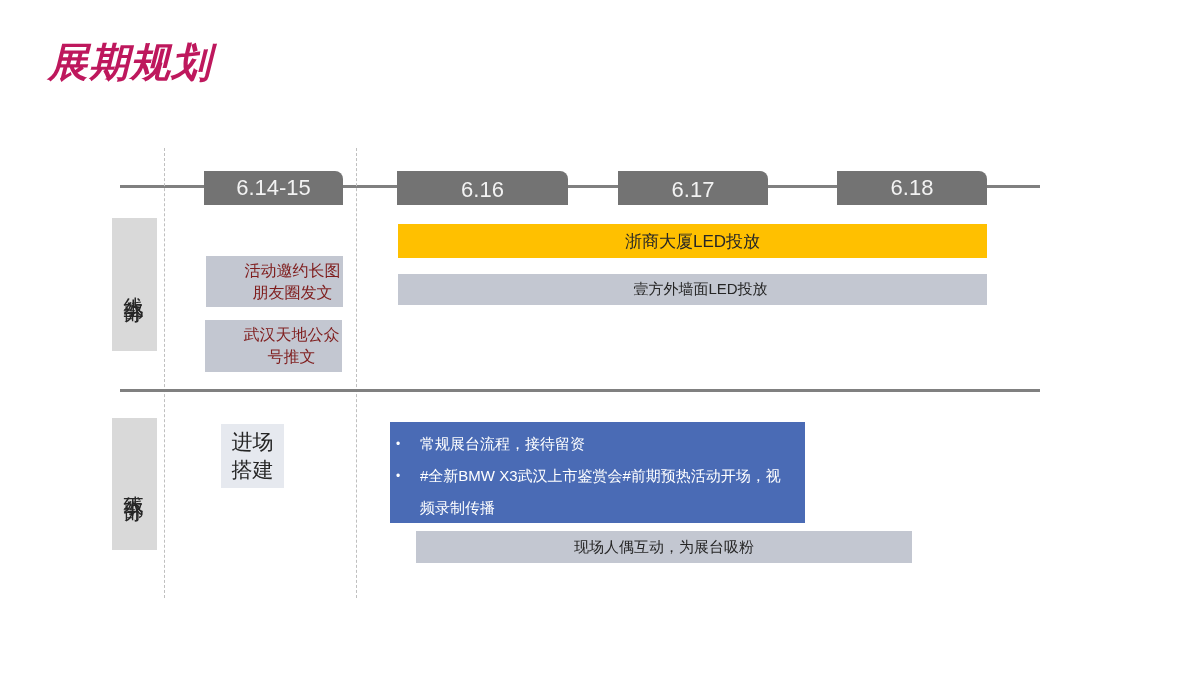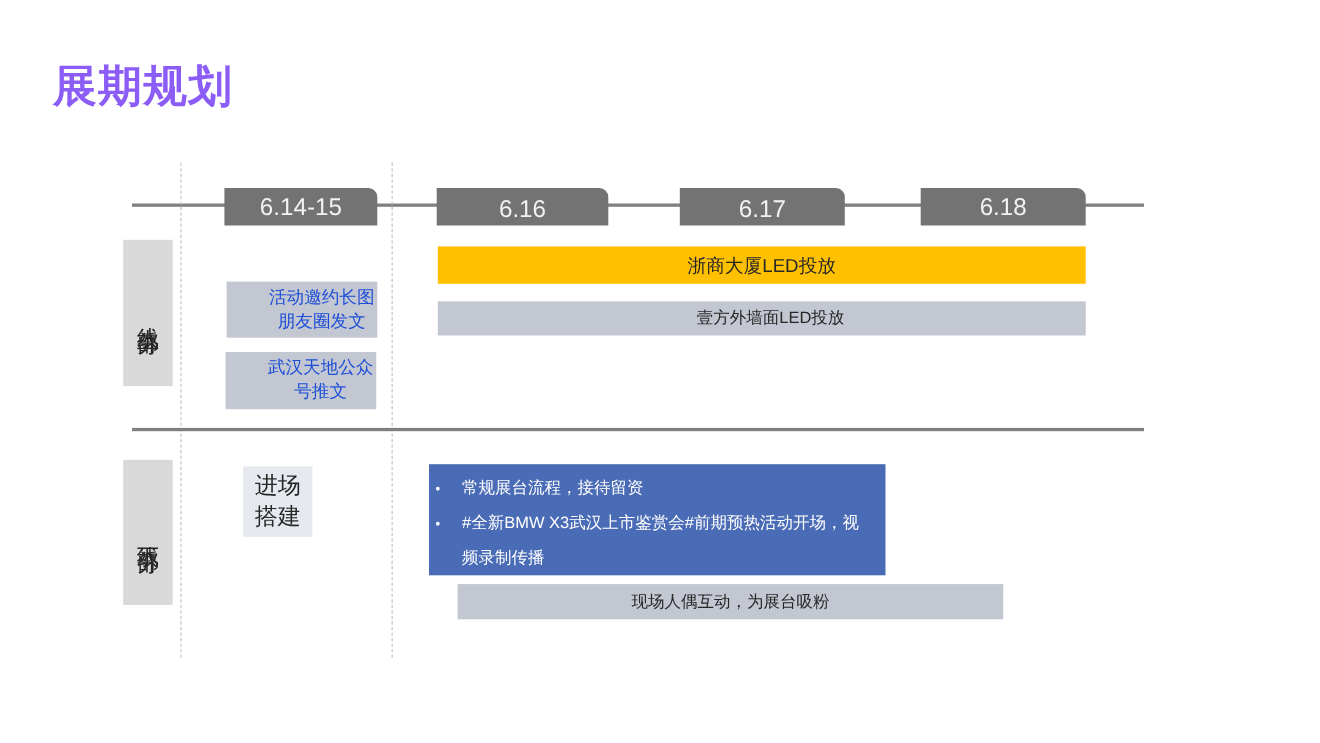--- a/index.html
+++ b/index.html
@@ -3,40 +3,40 @@
 <meta charset="utf-8">
 <style>
   html, body { margin: 0; padding: 0; }
   body {
     width: 1200px; height: 675px; position: relative; overflow: hidden;
     background: #ffffff;
     font-family: "Liberation Sans", "DejaVu Sans", sans-serif;
   }
   .abs { position: absolute; box-sizing: border-box; }
   .title {
-    left: 48px; top: 55px; font-size: 40px; font-weight: bold;
-    color: #8b5cf6; letter-spacing: 1px; line-height: 48px;
+    left: 48px; top: 38px; font-size: 40px; font-weight: bold;
+    color: #be185d; letter-spacing: 1px; line-height: 48px; font-style: italic;
   }
   .hline { height: 3px; background: #808080; }
   .vdash { width: 0; border-left: 1.5px dashed #bfbfbf; }
   .tab {
     height: 34px; background: #737373; color: #f2f2f2;
     border-top-right-radius: 8px;
     font-size: 22px; display: flex; align-items: center; justify-content: center;
   }
   .tab span { display: block; }
   .side-label {
     width: 46px; background: #d9d9d9; color: #262626;
     font-size: 20px; display: flex; align-items: center; justify-content: center;
   }
   .side-label span {
     writing-mode: vertical-rl; letter-spacing: 2px;
   }
   .gray-box {
-    background: #c3c7d1; color: #1d4ed8; font-size: 16px;
+    background: #c3c7d1; color: #7f1d1d; font-size: 16px;
     display: flex; align-items: center; justify-content: center; text-align: center;
     line-height: 22px;
     padding-left: 36px;
   }
   .gray-box span { display: block; white-space: pre-line; }
   .light-box {
     background: #e6e9ef; color: #262626; font-size: 21px;
     display: flex; align-items: center; justify-content: center; text-align: center;
     line-height: 28px;
   }
@@ -61,21 +61,21 @@
 <div class="abs title">展期规划</div>
 
 <div class="abs hline" style="left:120px; top:185px; width:920px;"></div>
 
 <div class="abs vdash" style="left:164px; top:148px; height:450px;"></div>
 <div class="abs vdash" style="left:356px; top:148px; height:450px;"></div>
 
 <div class="abs tab" style="left:204px; top:171px; width:139px;">
   <span>6.14-15</span>
 </div>
-<div class="abs tab" style="left:397px; top:171px; width:156px; padding-top:4px;">
+<div class="abs tab" style="left:397px; top:171px; width:171px; padding-top:4px;">
   <span>6.16</span>
 </div>
 <div class="abs tab" style="left:618px; top:171px; width:150px; padding-top:4px;">
   <span>6.17</span>
 </div>
 <div class="abs tab" style="left:837px; top:171px; width:150px; padding-top:0;">
   <span>6.18</span>
 </div>
 
 <div class="abs side-label" style="left:112px; top:218px; width:45px; height:133px;">

